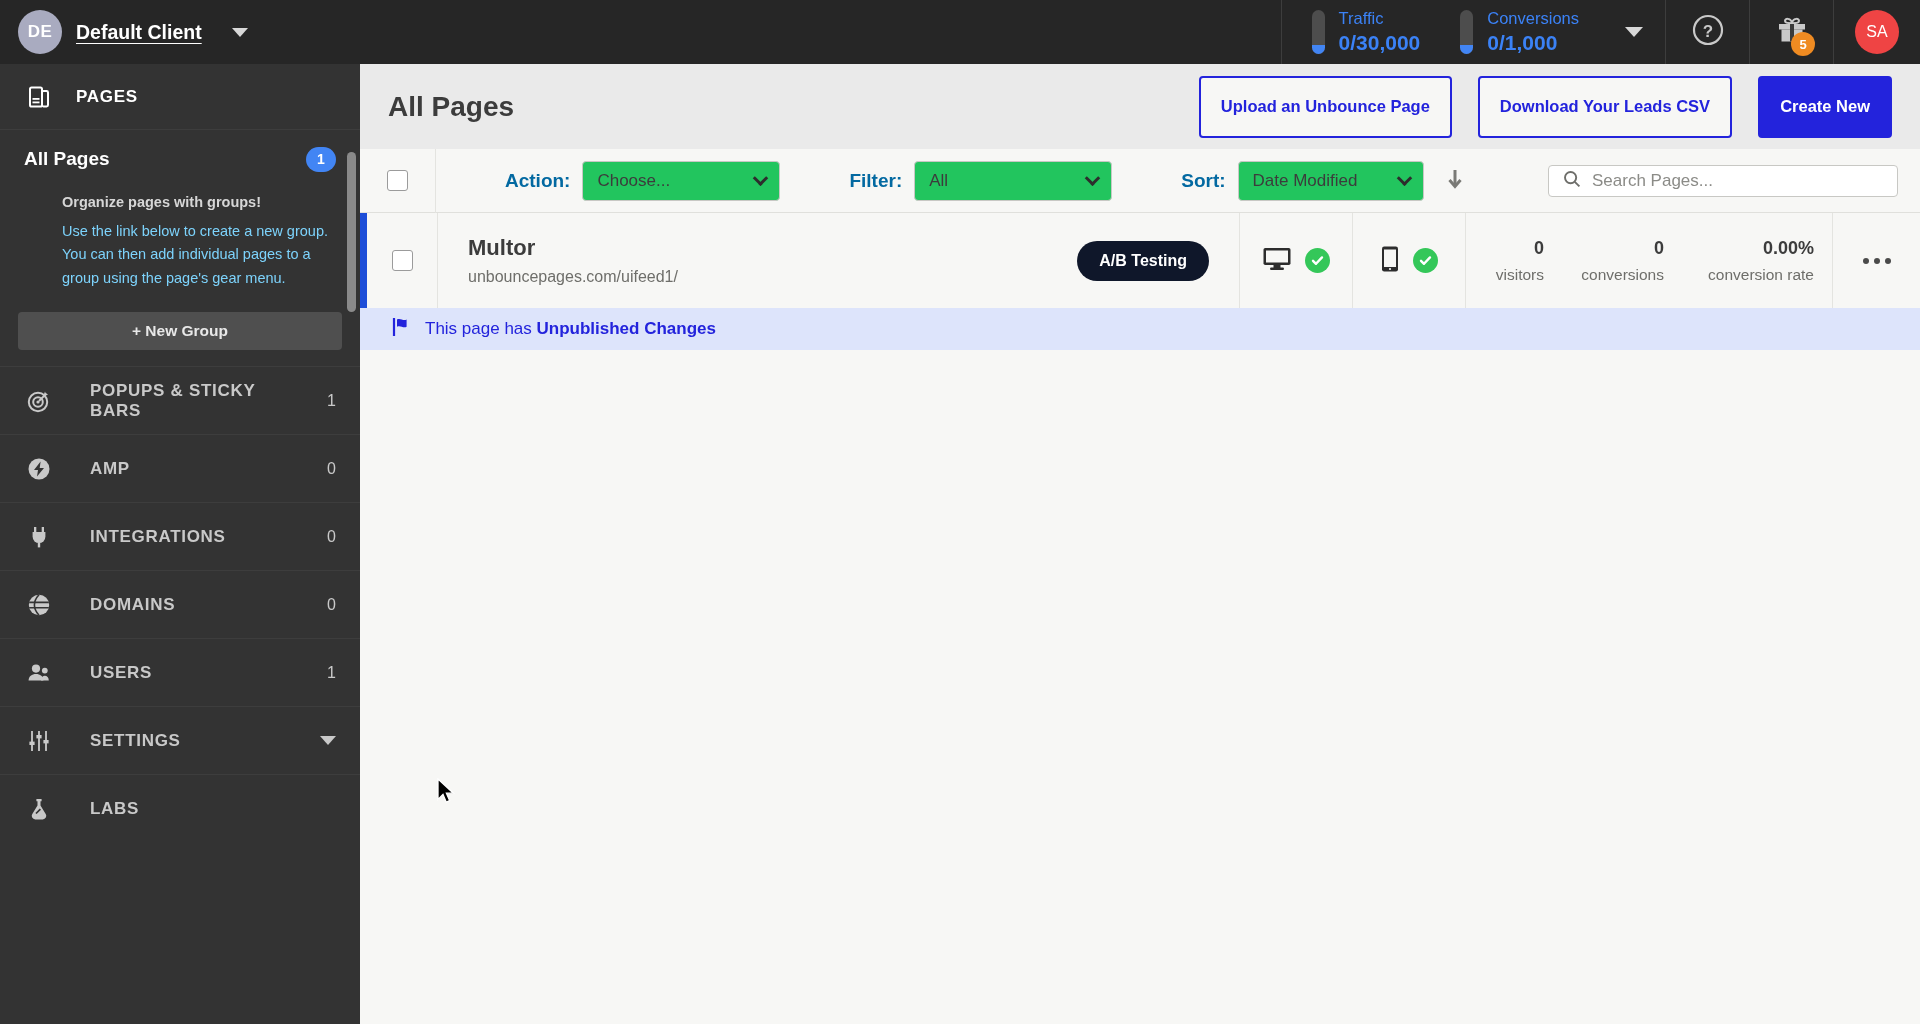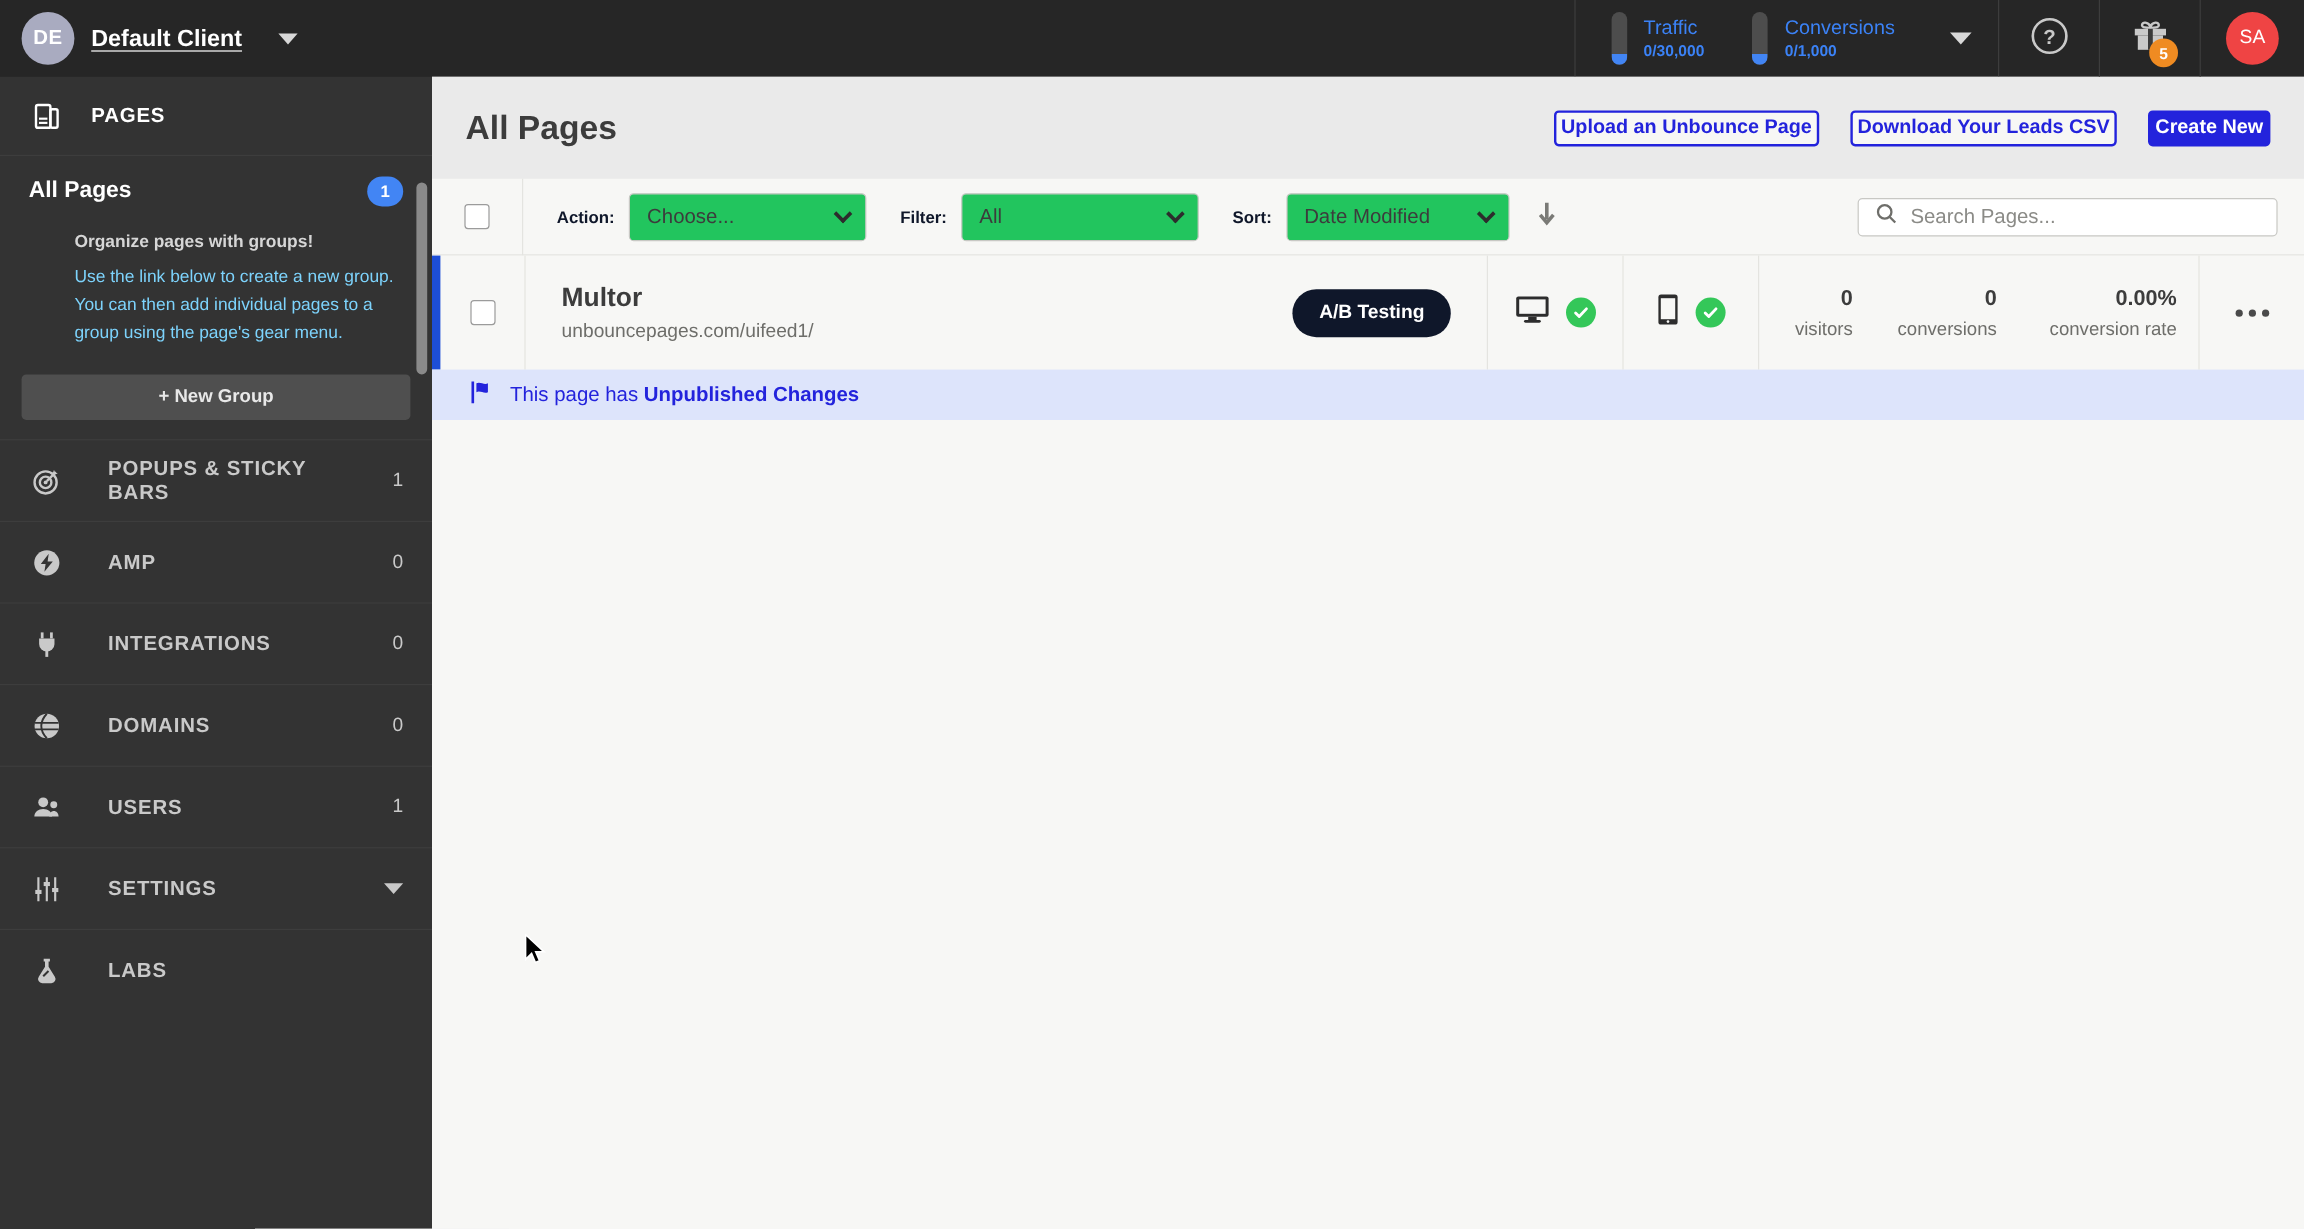--- a/index.html
+++ b/index.html
@@ -95,21 +95,21 @@
   .gauge {
     width: 13px; height: 44px; border-radius: 7px; background: #4d4d4d;
     position: relative; overflow: hidden;
   }
   .gauge::after {
     content: ""; position: absolute; left: 0; right: 0; bottom: 0;
     height: 9px; background: #4285f4;
   }
   .meter-text { color: #3b82f6; line-height: 1.35; }
   .meter-label { font-size: 16.5px; }
-  .meter-value { font-size: 13px; font-weight: bold; }
+  .meter-value { font-size: 21px; font-weight: bold; }
   .meters-caret {
     align-self: center; margin-left: 6px; width: 0; height: 0;
     border-left: 9px solid transparent; border-right: 9px solid transparent;
     border-top: 10px solid #d8d8d8;
   }
   .top-icon-cell {
     width: 84px; display: flex; align-items: center; justify-content: center;
     border-right: 1px solid #3d3d3d; position: relative; cursor: pointer;
   }
   .gift-badge {
@@ -124,41 +124,41 @@
   }
 
   
   .content { flex: 1 1 auto; background: #eaeaea; display: flex; flex-direction: column; min-height: 0; }
   .page-head {
     height: 85px; display: flex; align-items: center; padding: 0 28px 0 28px; gap: 0;
   }
   .page-title { font-size: 28px; color: #3c3c3c; font-weight: bold; flex: 1; }
   .btn {
     font-family: "Liberation Sans", sans-serif; font-size: 16.5px; font-weight: bold;
-    border-radius: 4px; cursor: pointer; height: 30px; padding: 0 4px;
+    border-radius: 4px; cursor: pointer; height: 62px; padding: 0 20px;
     display: flex; align-items: center; justify-content: center; white-space: nowrap;
   }
   .btn-outline { background: #f7f7f5; border: 2px solid #2323dc; color: #2323dc; margin-left: 26px; }
   .btn-primary { background: #2323dc; border: 2px solid #2323dc; color: #ffffff; margin-left: 26px; }
 
   .panel { background: #f7f7f5; flex: 1 1 auto; display: flex; flex-direction: column; min-height: 0; }
   .toolbar {
     height: 64px; display: flex; align-items: center; border-bottom: 1px solid #e0e0dc;
     padding: 0 22px 0 0;
   }
   .check-cell {
     width: 76px; display: flex; align-items: center; justify-content: center;
     border-right: 1px solid #e4e4e0; height: 64px;
   }
   .checkbox {
     width: 21px; height: 21px; border: 1.6px solid #9b9b9b; border-radius: 3px; background: #ffffff;
     cursor: pointer;
   }
   .tool-group { display: flex; align-items: center; gap: 12px; margin-left: 28px; }
-  .tool-label { font-size: 14px; font-weight: bold; color: #0f172a; }
+  .tool-label { font-size: 19px; font-weight: bold; color: #0369a1; margin-left: 41px; }
   .select {
     position: relative; background: #22c55e; border: 1px solid #c8c8c4; border-radius: 4px;
     height: 40px; display: flex; align-items: center; padding: 0 40px 0 14px;
     font-size: 17px; color: #3c3c3c; cursor: pointer;
   }
   .select .chev {
     position: absolute; right: 13px; top: 50%; width: 11px; height: 11px;
     border-right: 3px solid #2d2d2d; border-bottom: 3px solid #2d2d2d;
     transform: translateY(-75%) rotate(45deg);
   }

